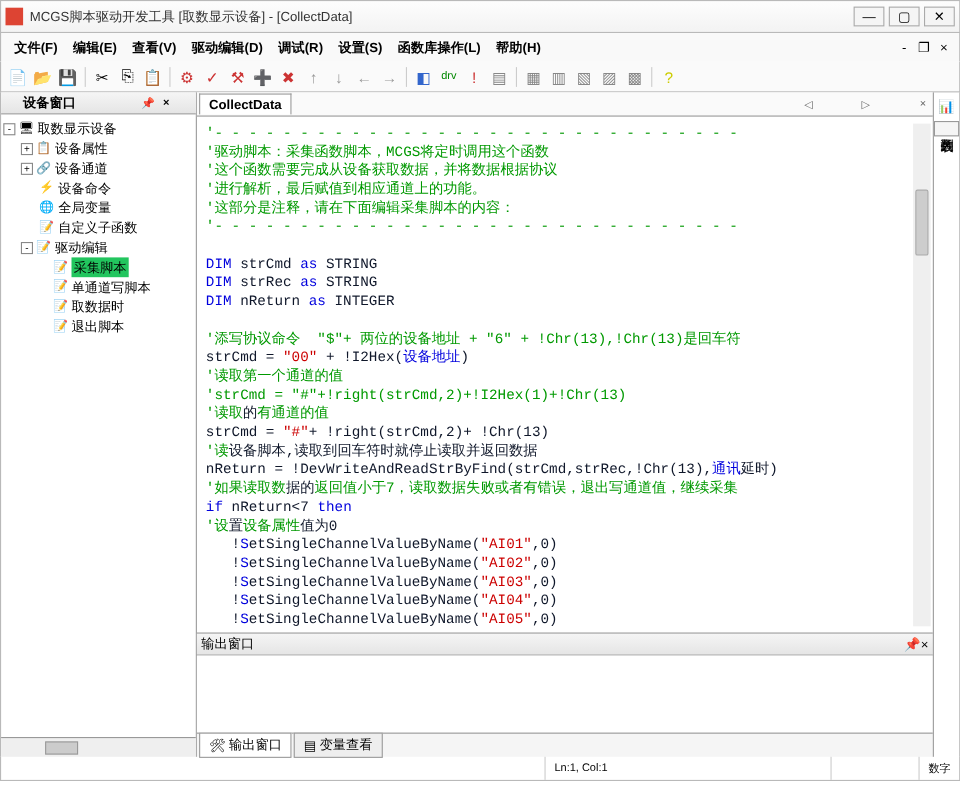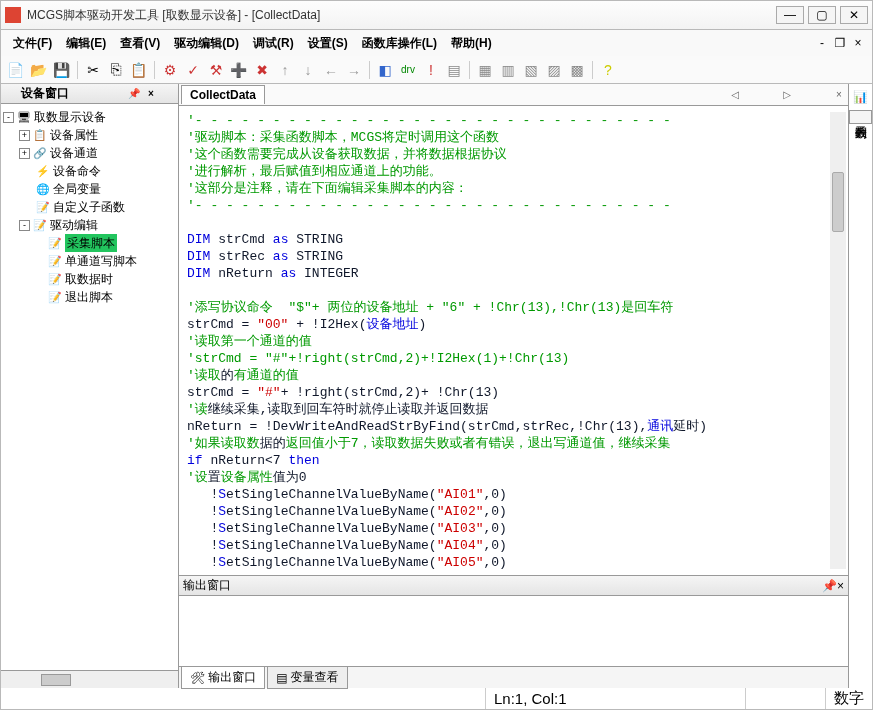--- a/index.html
+++ b/index.html
@@ -36,21 +36,21 @@
 .editor .g{color:#090;}
 .editor .b{color:#00d;}
 .editor .k{color:#0f172a;}
 .editor .r{color:#c00;}
 .outhdr{height:20px;background:linear-gradient(#f5f5f5,#e5e5e5);border-bottom:1px solid #999;display:flex;align-items:center;padding:0 4px;}
 .outhdr .pspace{flex:1;}
 .outbody{height:70px;background:#fff;}
 .bottabs{height:22px;border-top:1px solid #999;display:flex;align-items:center;background:#f5f5f5;}
 .bottabs .bt{padding:2px 8px;border:1px solid #999;background:#fff;margin-left:2px;display:flex;align-items:center;gap:3px;font-size:12px;}
 .bottabs .bt.inact{background:#eee;}
-.status{height:22px;border:1px solid #b9b9b9;border-top:none;display:flex;align-items:flex-end;font-size:15px;}
+.status{height:22px;border:1px solid #b9b9b9;border-top:none;display:flex;align-items:flex-end;font-size:10px;}
 .status .cell{border-left:1px solid #ccc;padding:0 8px;height:100%;display:flex;align-items:center;}
 .rside{width:24px;border-left:1px solid #999;display:flex;flex-direction:column;align-items:center;}
 .rside .vtab{writing-mode:vertical-rl;padding:6px 2px;border:1px solid #999;background:#f5f5f5;margin-top:4px;font-size:12px;cursor:pointer;}
 .rside .ric{width:18px;height:18px;margin-top:4px;display:flex;align-items:center;justify-content:center;}
 .esb{position:absolute;right:2px;top:6px;bottom:6px;width:16px;background:#efefef;}
 .esb .eth{position:absolute;top:60px;left:2px;right:2px;height:60px;background:#cdcdcd;border:1px solid #aaa;border-radius:2px;}
 </style>
 </head>
 <body>
 
@@ -192,21 +192,21 @@
 <span class="b">DIM</span><span class="k"> strCmd </span><span class="b">as</span><span class="k"> STRING</span>
 <span class="b">DIM</span><span class="k"> strRec </span><span class="b">as</span><span class="k"> STRING</span>
 <span class="b">DIM</span><span class="k"> nReturn </span><span class="b">as</span><span class="k"> INTEGER</span>
 
 <span class="g">'添写协议命令  "$"+ 两位的设备地址 + "6" + !Chr(13),!Chr(13)是回车符</span>
 <span class="k">strCmd = </span><span class="r">"00"</span><span class="k"> + !I2Hex(</span><span class="b">设备地址</span><span class="k">)</span>
 <span class="g">'读取第一个通道的值</span>
 <span class="g">'strCmd = "#"+!right(strCmd,2)+!I2Hex(1)+!Chr(13)</span>
 <span class="g">'读取</span><span class="k">的</span><span class="g">有通道的值</span>
 <span class="k">strCmd = </span><span class="r">"#"</span><span class="k">+ !right(strCmd,2)+ !Chr(13)</span>
-<span class="g">'读</span><span class="k">继续采集,读取到回车符时就停止读取并返回数据</span>
+<span class="g">'读</span><span class="k">设备脚本,读取到回车符时就停止读取并返回数据</span>
 <span class="k">nReturn = !DevWriteAndReadStrByFind(strCmd,strRec,!Chr(13),</span><span class="b">通讯</span><span class="k">延时)</span>
 <span class="g">'如果读取数</span><span class="k">据的</span><span class="g">返回值小于7，读取数据失败或者有错误，退出写通道值，继续采集</span>
 <span class="b">if</span><span class="k"> nReturn&lt;7 </span><span class="b">then</span>
 <span class="g">'设</span><span class="k">置</span><span class="g">设备属性</span><span class="k">值为0</span>
 <span class="k">   !</span><span class="b">S</span><span class="k">etSingleChannelValueByName(</span><span class="r">"AI01"</span><span class="k">,0)</span>
 <span class="k">   !</span><span class="b">S</span><span class="k">etSingleChannelValueByName(</span><span class="r">"AI02"</span><span class="k">,0)</span>
 <span class="k">   !</span><span class="b">S</span><span class="k">etSingleChannelValueByName(</span><span class="r">"AI03"</span><span class="k">,0)</span>
 <span class="k">   !</span><span class="b">S</span><span class="k">etSingleChannelValueByName(</span><span class="r">"AI04"</span><span class="k">,0)</span>
 <span class="k">   !</span><span class="b">S</span><span class="k">etSingleChannelValueByName(</span><span class="r">"AI05"</span><span class="k">,0)</span>
 <div class="esb"><div class="eth"></div></div></div>

